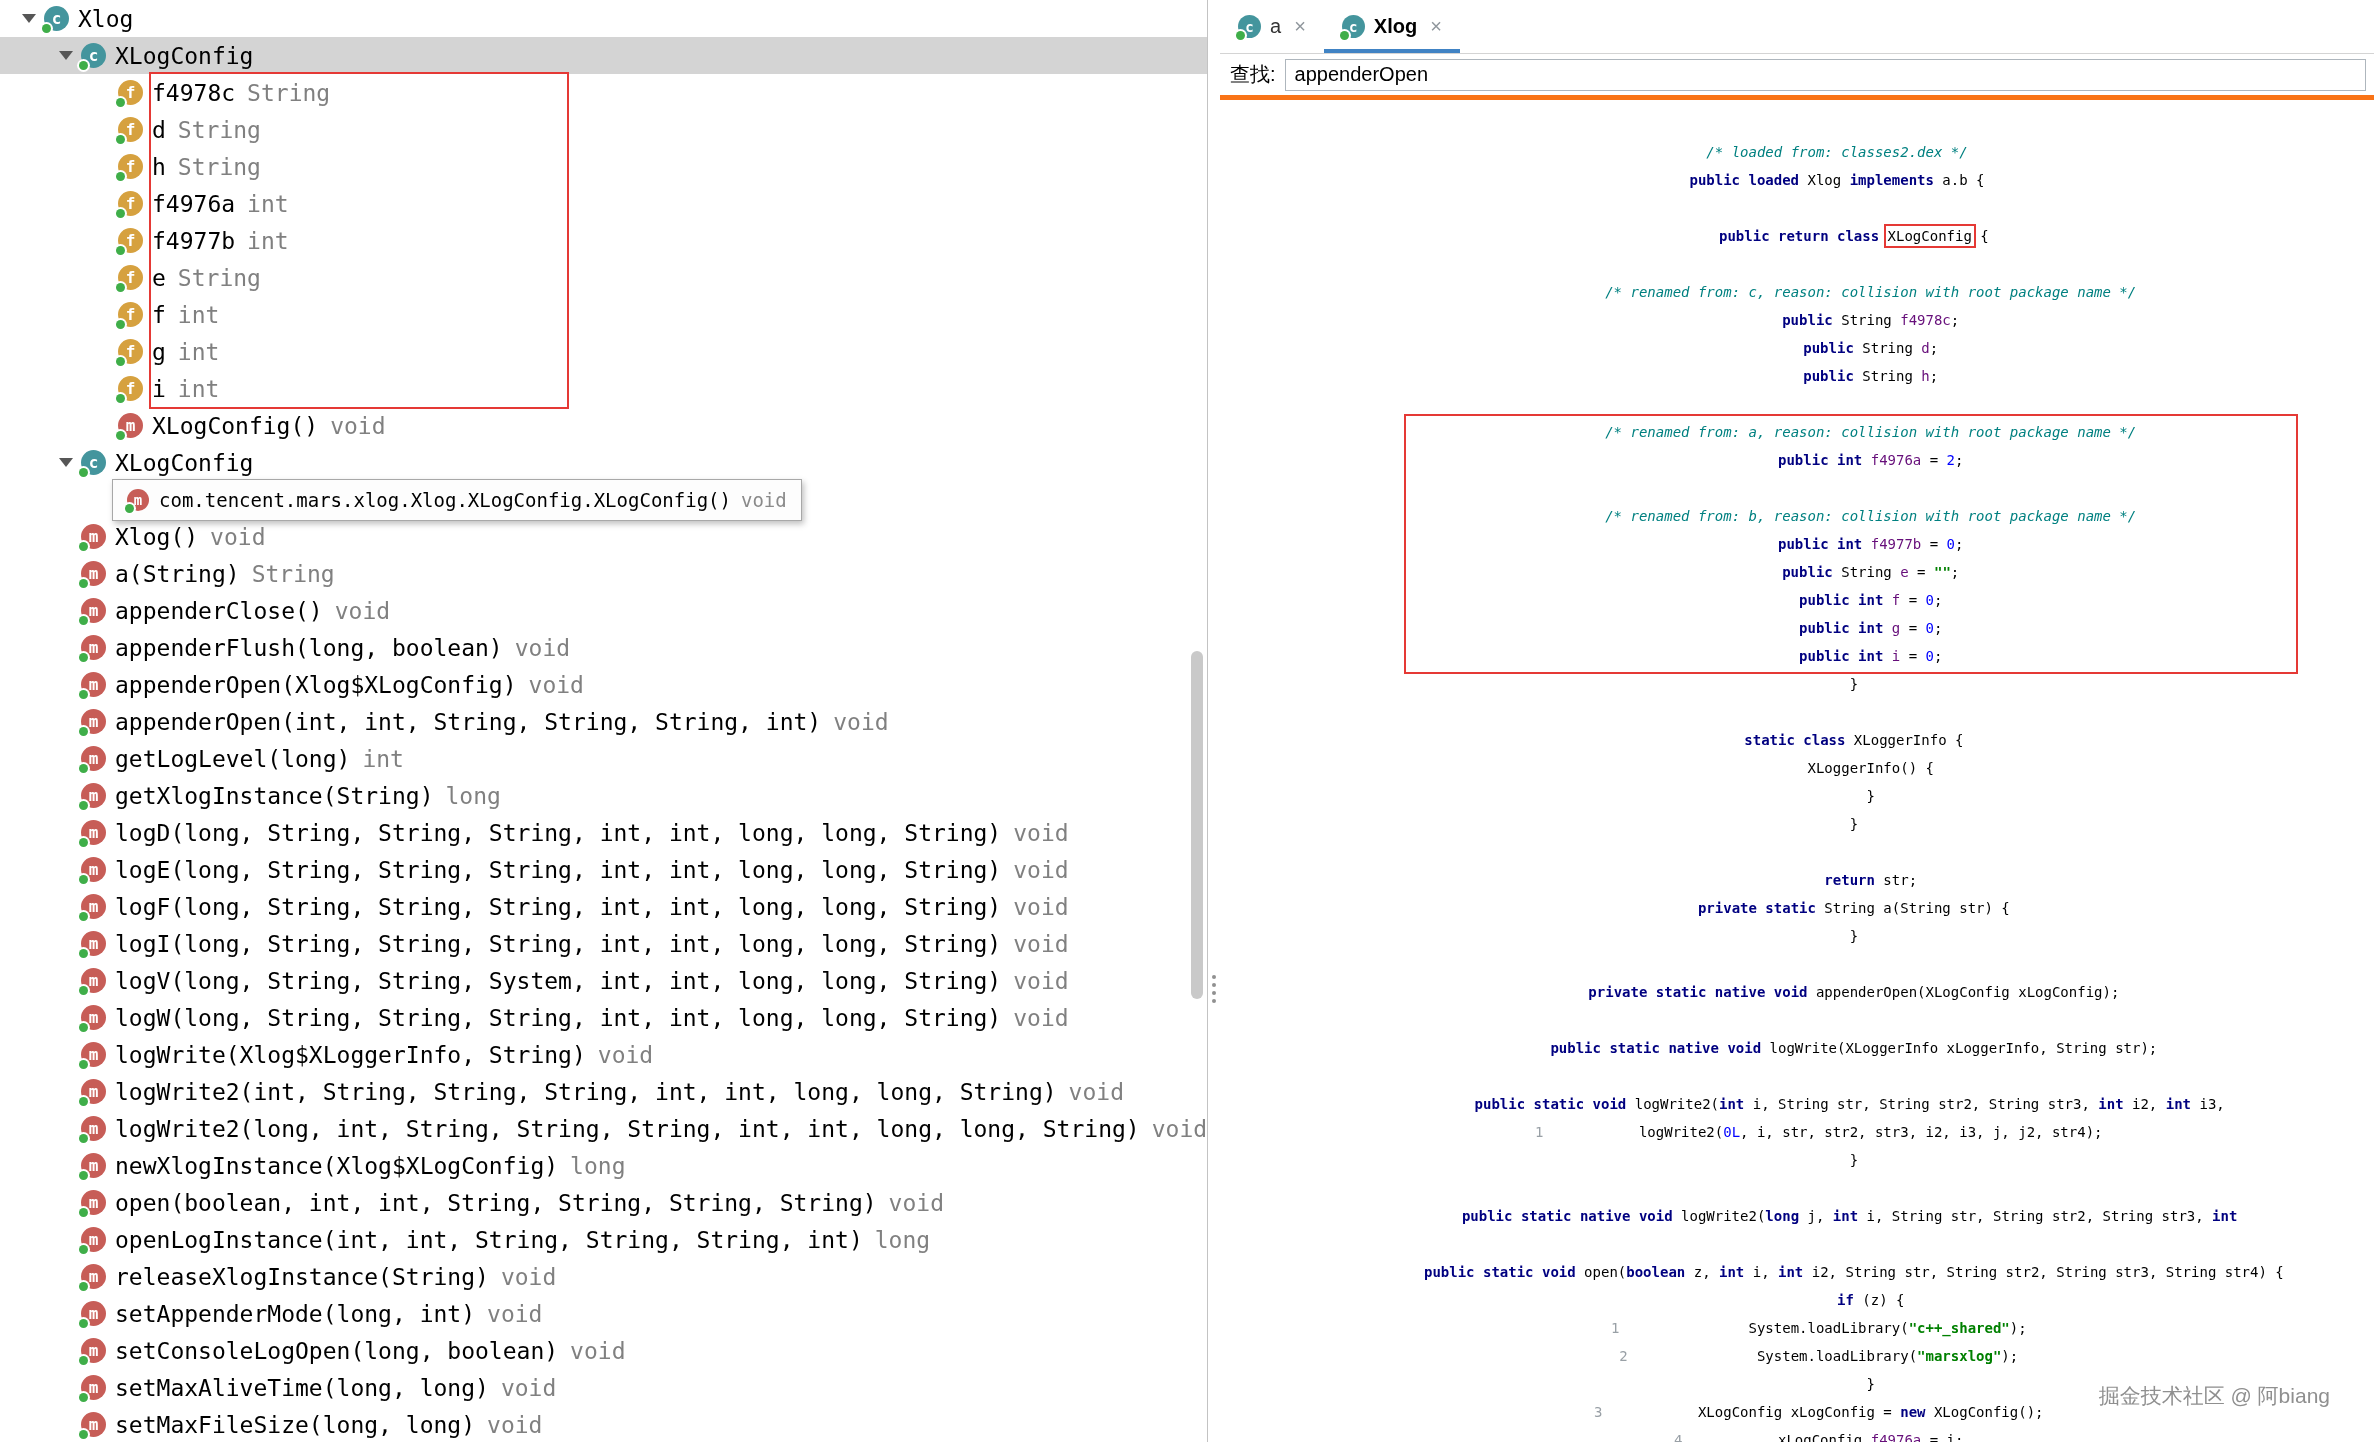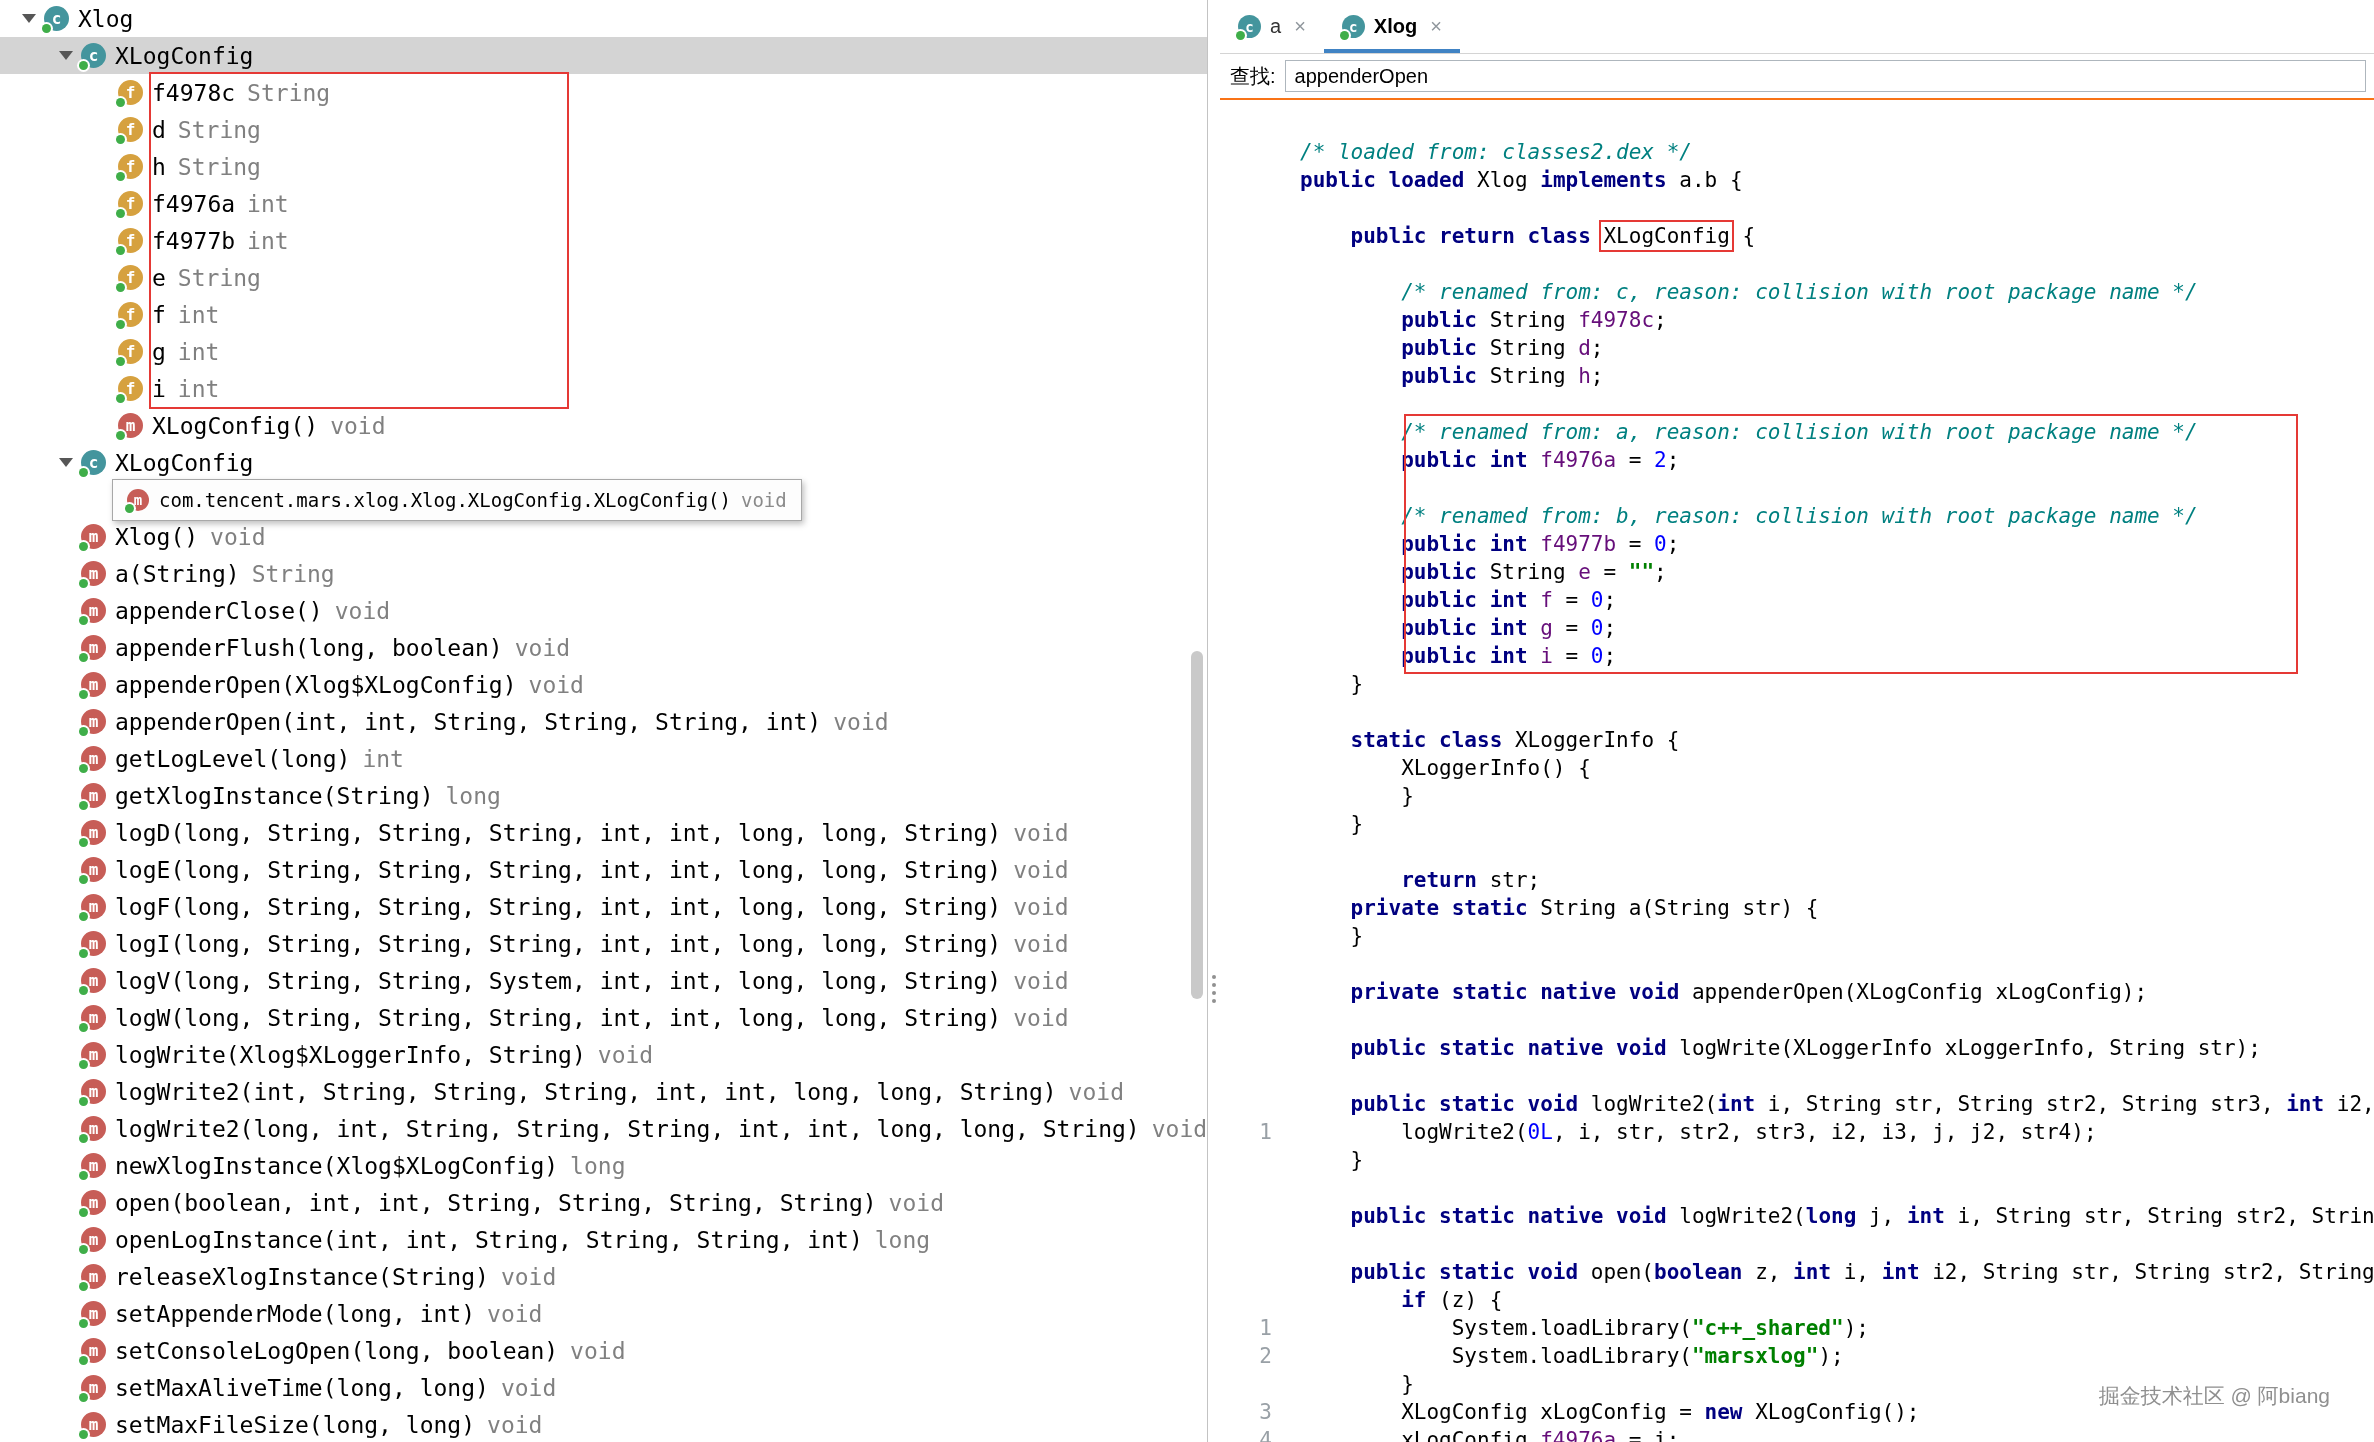--- a/index.html
+++ b/index.html
@@ -53,29 +53,29 @@
              border-bottom:1px solid #d4d4d4; background:#fff; }
   .tab { position:relative; display:flex; align-items:center; gap:9px; padding:0 18px; }
   .tab .node-icon { width:23px; height:23px; margin-right:0; }
   .tab .icon-letter { font-size:14px; }
   .tab-label { font-size:20px; color:#333; }
   .tab.active .tab-label { font-weight:bold; color:#000; }
   .tab.active::after { content:''; position:absolute; left:0; right:0; bottom:0; height:4px; background:#4083c4; }
   .tab-close { font-size:20px; color:#8f969c; margin-left:4px; }
 
   .search-bar { height:46px; flex:none; display:flex; align-items:center; gap:9px;
-                padding:0 8px 0 10px; border-bottom:2px solid #f97316; }
+                padding:0 8px 0 10px; border-bottom:5px solid #f97316; }
   .search-label { font-size:20px; color:#000; white-space:nowrap; }
   .search-input { flex:1; height:32px; border:1px solid #aeb6bd; background:#fff;
                   font:20px "Liberation Sans", sans-serif; padding:0 9px; outline:none; }
 
   .code-area { position:relative; flex:1; overflow:hidden; background:#fff; }
   .code-content { padding-top:38px; }
   .code-line { height:28px; line-height:28px; display:flex; white-space:pre;
-               font-family:"DejaVu Sans Mono", monospace; font-size:21px; }
+               font-family:"DejaVu Sans Mono", monospace; font-size:14px;justify-content:center; }
   .gutter-cell { width:72px; flex:none; text-align:right; padding-right:20px; color:#99a0a6; }
   .code-text { padding-left:8px; flex:none; }
   .tk-p { color:#000000; }
   .tk-k { color:#000080; font-weight:bold; }
   .tk-c { color:#008080; font-style:italic; }
   .tk-s { color:#008000; font-weight:bold; }
   .tk-n { color:#0000ff; }
   .tk-f { color:#660e7a; }
   .tk-b { color:#000000; outline:2px solid #e53935; outline-offset:2px; }
 

